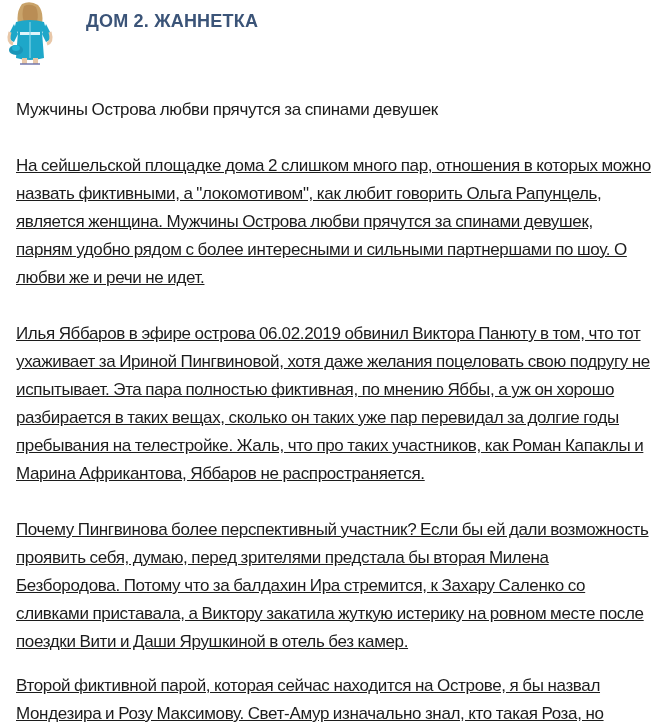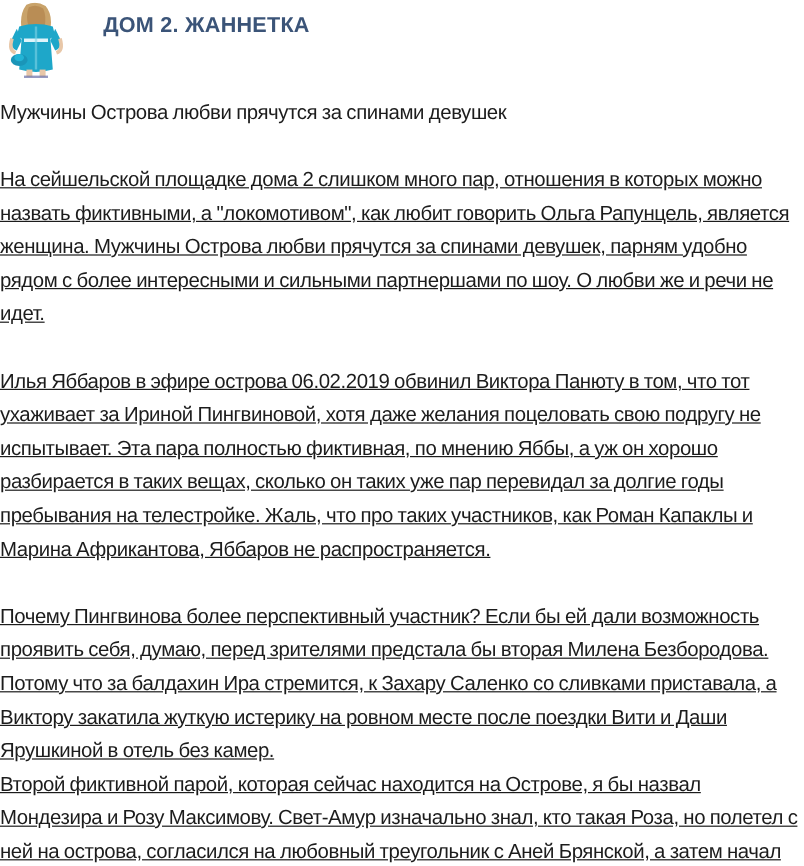--- a/index.html
+++ b/index.html
@@ -45,21 +45,21 @@
       top: 80px;
       width: 668px;
       font-family: "Liberation Sans", sans-serif;
       font-size: 17px;
       line-height: 28px;
       color: #1c1c1c;
       letter-spacing: -0.35px;
       word-spacing: -0.5px;
     }
     .article p {
-      margin: 0;
+      margin: 16px;
       padding: 0;
     }
     .article .lede {
       margin-bottom: 28px;
     }
     .article .para {
       margin-bottom: 28px;
       text-decoration: underline;
     }
     .article .para.tight {

